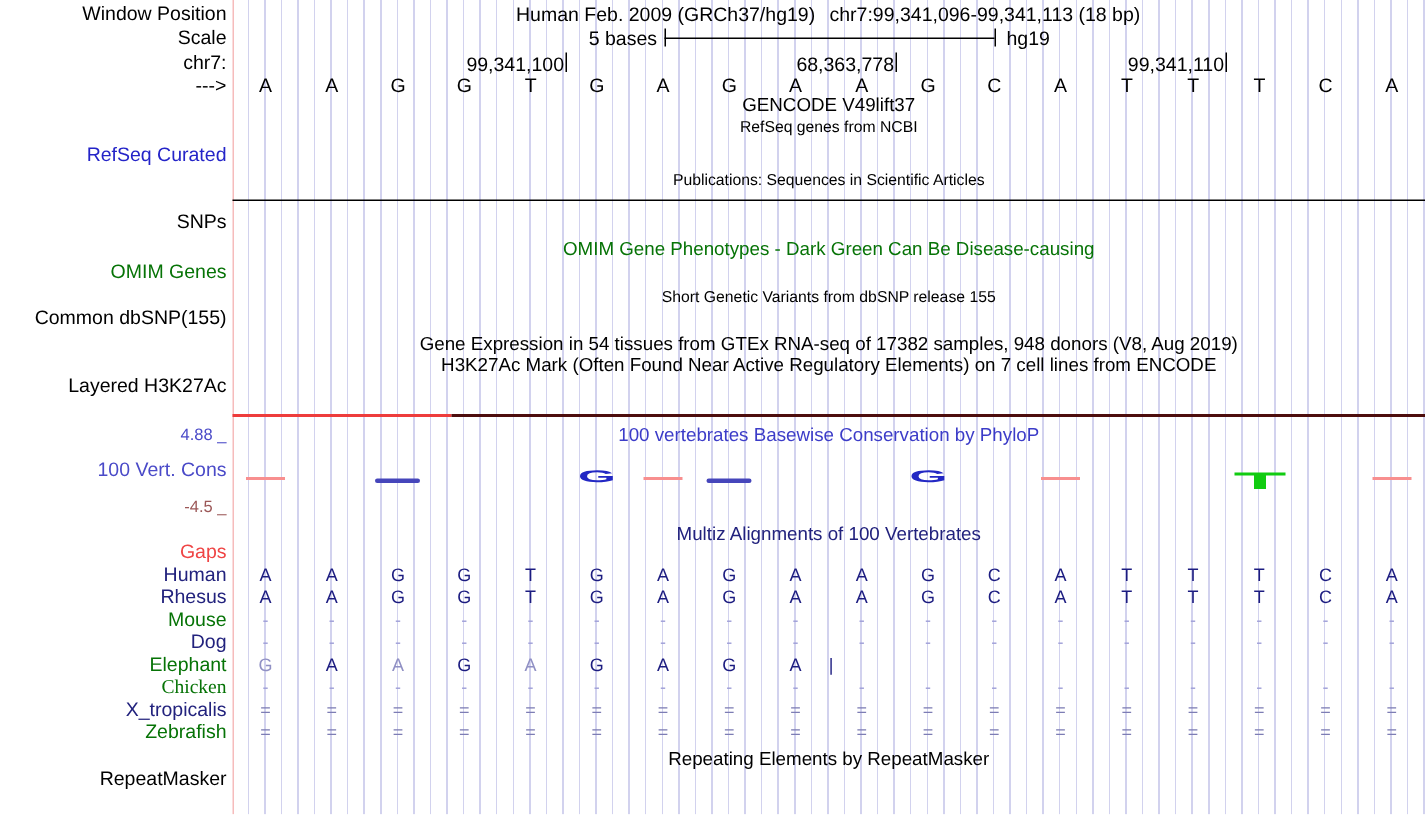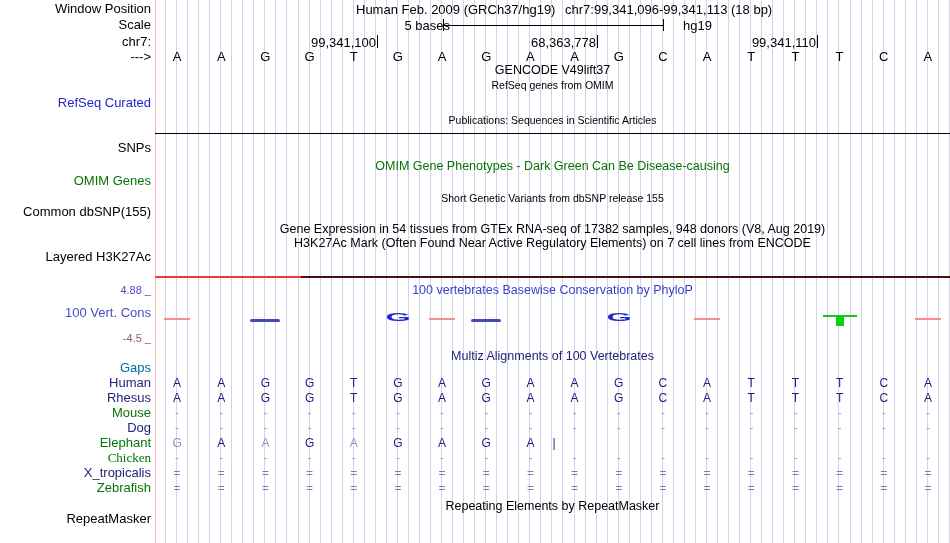--- a/index.html
+++ b/index.html
@@ -12,28 +12,28 @@
     position:absolute; left:155px; top:0; width:795px; height:543px;
     background:repeating-linear-gradient(to right, transparent 0px, transparent 10.04px, var(--grid,#d2d2ee) 10.04px, var(--grid,#d2d2ee) 11.04px);
   }
   .left-border { position:absolute; left:155px; top:0; width:1px; height:543px; background:var(--pink,#f6bcbc); }
   
   .llab { position:absolute; left:0; width:151px; text-align:right; font-size:13px; line-height:14px; white-space:nowrap; }
   .llab.small { font-size:11px; }
   .blue  { color:#2424c8; }
   .green { color:#067306; }
   .navy  { color:#22227d; }
-  .orange{ color:#0369a1; }
+  .orange{ color:#ef4444; }
   .consblue { color:#4a4ac8; }
   .consred  { color:#9c5858; }
   
   .ctitle { position:absolute; left:155px; width:795px; text-align:center; font-size:12.5px; line-height:14px; white-space:nowrap; }
   .ctitle.sub { font-size:10.5px; }
   
-  .htext { position:absolute; font-size:13px; white-space:nowrap;padding-left:12px; }
+  .htext { position:absolute; font-size:13px; white-space:nowrap; }
   .scalebar-line { position:absolute; left:443px; top:25px; width:220px; height:1px; background:#000; }
   .scalebar-cap  { position:absolute; top:19px; width:1px; height:12px; background:#000; }
   .rtick-label { position:absolute; width:70px; text-align:right; font-size:13px; top:35px; }
   .rtick-bar   { position:absolute; top:35px; width:1px; height:13px; background:#000; }
   
   .base-grid { position:absolute; left:155px; width:795px; display:grid; grid-template-columns:repeat(18,1fr); }
   .base-grid .cell { text-align:center; font-size:13px; line-height:14px; }
   .mz-row .cell { font-size:12px; line-height:15px; color:#1c1c80; }
   .mz-row .cell.muted { color:#9090c4; }
   .mz-row .cell.dash { color:#a0a0d8; }
@@ -94,21 +94,21 @@
       <span class="cell">C</span>
       <span class="cell">A</span>
       <span class="cell">T</span>
       <span class="cell">T</span>
       <span class="cell">T</span>
       <span class="cell">C</span>
       <span class="cell">A</span>
     </div>
 
   <div class="ctitle" style="top:63px">GENCODE V49lift37</div>
-  <div class="ctitle sub" style="top:78px">RefSeq genes from OMIM</div>
+  <div class="ctitle sub" style="top:78px">RefSeq genes from NCBI</div>
   <div class="llab blue" style="top:96px">RefSeq Curated</div>
   <div class="ctitle sub" style="top:113px">Publications: Sequences in Scientific Articles</div>
   <div class="hline-black"></div>
   <div class="llab" style="top:141px">SNPs</div>
   <div class="ctitle green" style="top:159px">OMIM Gene Phenotypes - Dark Green Can Be Disease-causing</div>
   <div class="llab green" style="top:174px">OMIM Genes</div>
   <div class="ctitle sub" style="top:191px">Short Genetic Variants from dbSNP release 155</div>
   <div class="llab" style="top:205px">Common dbSNP(155)</div>
   <div class="ctitle" style="top:222px">Gene Expression in 54 tissues from GTEx RNA-seq of 17382 samples, 948 donors (V8, Aug 2019)</div>
   <div class="ctitle" style="top:236px">H3K27Ac Mark (Often Found Near Active Regulatory Elements) on 7 cell lines from ENCODE</div>

